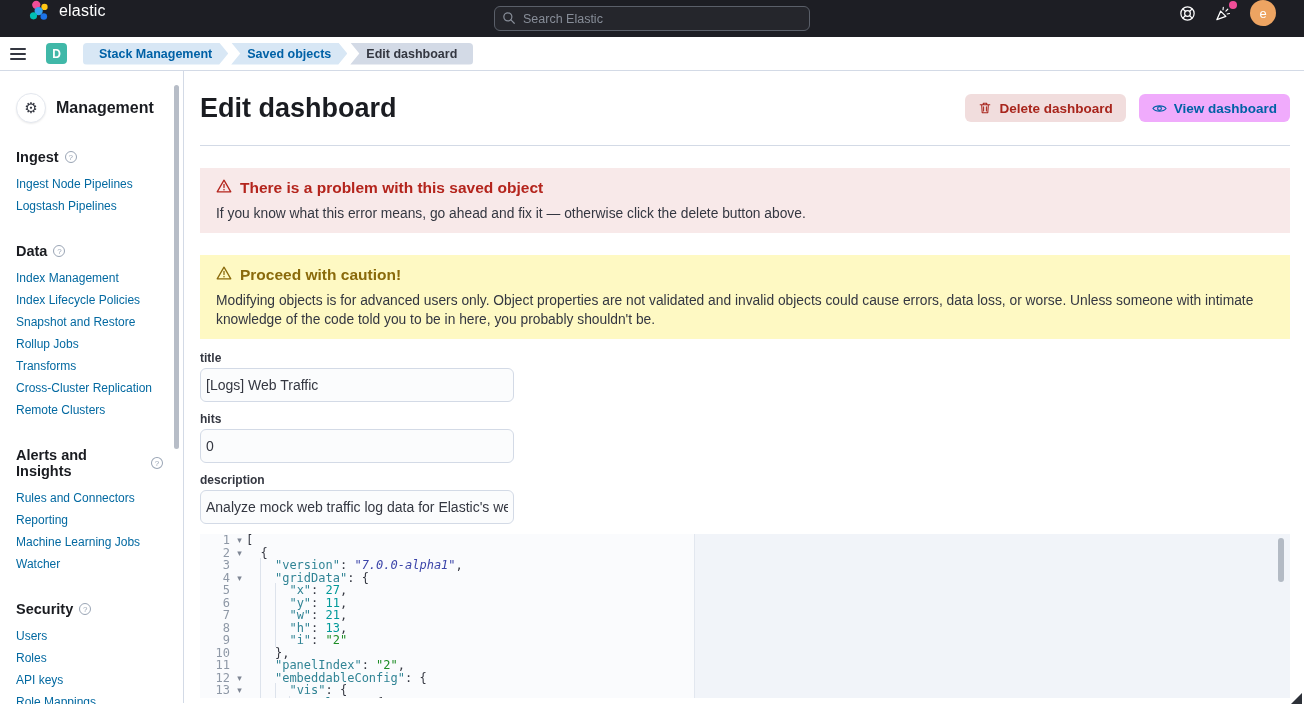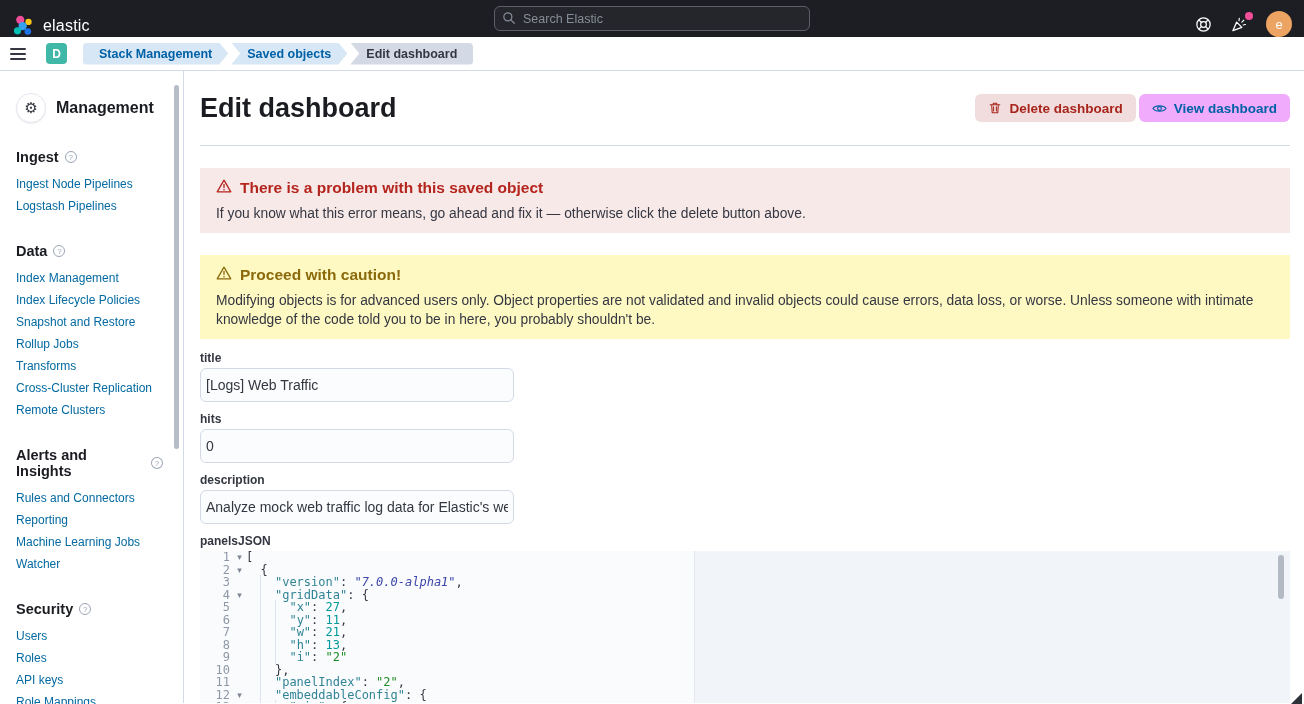--- a/index.html
+++ b/index.html
@@ -1,20 +1,20 @@
 <!DOCTYPE html>
 <html><head>
 <meta charset="utf-8">
 <style>
   * { margin:0; padding:0; box-sizing:border-box; }
   html,body { width:1304px; height:704px; overflow:hidden; background:#fff;
     font-family:"Liberation Sans", sans-serif; color:#343741; }
 
   
-  .topbar { position:relative; height:37px; background:#1d1e24; display:flex; align-items:flex-end; padding:0 12px; }
+  .topbar { position:relative; height:37px; background:#1d1e24; display:flex; align-items:flex-start; padding:0 28px; }
   .brand { display:flex; align-items:center; gap:9px; }
   .brand-name { color:#fff; font-size:16px; font-weight:500; letter-spacing:.2px; }
   .searchbox { position:absolute; left:50%; top:6px; transform:translateX(-50%); width:316px; height:25px; }
   .searchbox input { width:100%; height:100%; background:#25262c; border:1px solid #5a5f69; border-radius:6px;
     color:#d4dae5; font-size:12.5px; padding:0 8px 0 28px; outline:none; font-family:"Liberation Sans",sans-serif; }
   .searchbox input::placeholder { color:#878d98; }
   .searchbox .mag { position:absolute; left:8px; top:5px; }
   .topbar-right { margin-left:auto; display:flex; align-items:center; gap:17px; }
   .icon-btn { position:relative; display:flex; align-items:center; justify-content:center; cursor:pointer; }
   .notif-dot { position:absolute; top:-3px; right:-4px; width:8px; height:8px; border-radius:50%; background:#f04e98; }
@@ -46,21 +46,21 @@
   .sb-heading { font-size:14.5px; font-weight:700; color:#1a1c21; display:flex; align-items:center; gap:6px; margin-bottom:8px; }
   .help-dot { width:12px; height:12px; border-radius:50%; border:1px solid #9aa5b5; color:#9aa5b5; font-size:8px; font-weight:400;
     display:inline-flex; align-items:center; justify-content:center; }
   .sb-item { font-size:12px; color:#0369a1; height:22px; line-height:22px; cursor:pointer; white-space:nowrap; }
   .sb-scroll { position:absolute; top:14px; right:4px; width:5px; height:364px; background:#b7bdc7; border-radius:3px; }
 
   
   .main { flex:1; padding:0 14px 0 16px; overflow:hidden; }
   .main-header { margin-top:20px; display:flex; align-items:center; }
   .page-title { font-size:27px; font-weight:700; color:#1a1c21; line-height:34px; }
-  .header-actions { margin-left:auto; display:flex; gap:3px; }
+  .header-actions { margin-left:auto; display:flex; gap:13px; }
   .btn { height:28px; border:none; border-radius:6px; display:flex; align-items:center; gap:7px; padding:0 13px;
     font-size:13.5px; font-weight:600; cursor:pointer; font-family:"Liberation Sans",sans-serif; }
   .btn-danger { background:#f1dddd; color:#a8251c; }
   .btn-primary { background:#f0abfc; color:#0061a6; }
   .rule { border:none; border-top:1px solid #d3dae6; margin-top:20px; }
 
   .callout { margin-top:22px; border-radius:0; padding:10px 16px; }
   .callout.error { background:#f8e9e9; }
   .callout.warning { background:#fef9c3; }
   .co-title { display:flex; align-items:flex-start; gap:8px; font-size:15.5px; font-weight:600; line-height:20px; }
@@ -260,21 +260,20 @@
       </div>
       <div class="form-group">
         <div class="form-label">hits</div>
         <input class="form-input" value="0" style="">
       </div>
       <div class="form-group">
         <div class="form-label">description</div>
         <input class="form-input" value="Analyze mock web traffic log data for Elastic's website" style="">
       </div>
       <div class="form-group">
-        <div class="form-label">panelsJSON</div>
         <div class="editor">
           <div class="print-overlay"></div>
           <div>
               <div class="ed-line">
                 <div class="ed-gutter">
                   <span class="ed-num">1</span>
                   <span class="ed-fold">▾</span>
                 </div>
                 <span class="ed-code"><span class="tk-p">[</span></span>
               </div>

